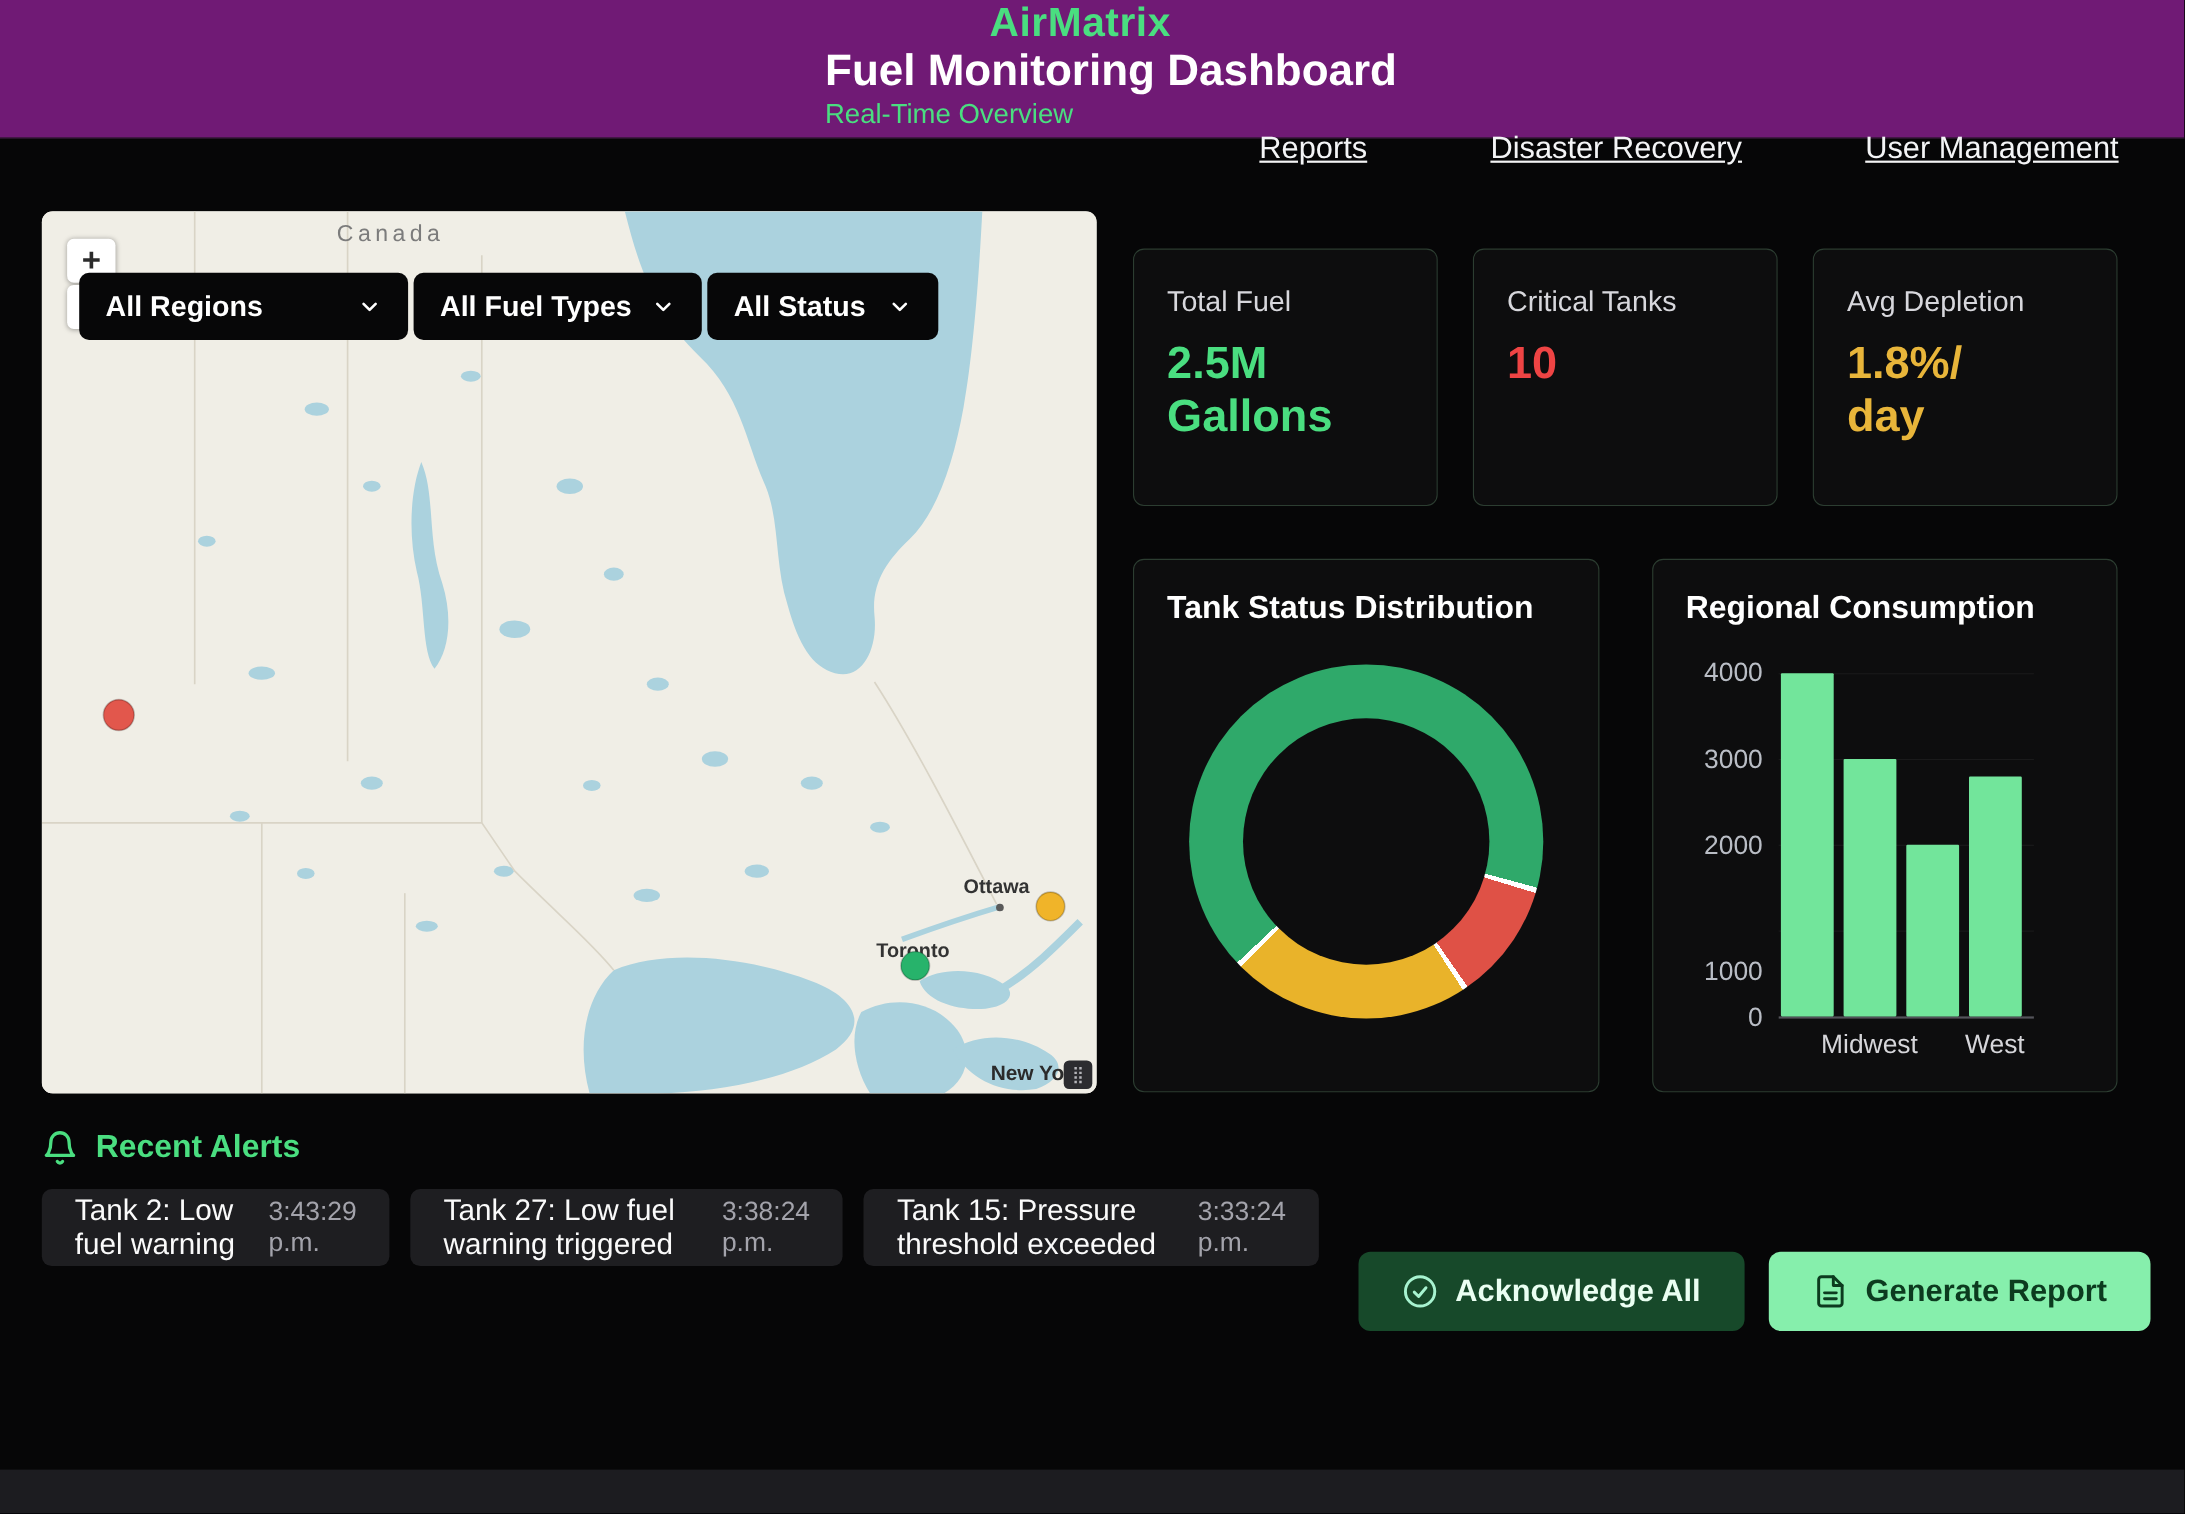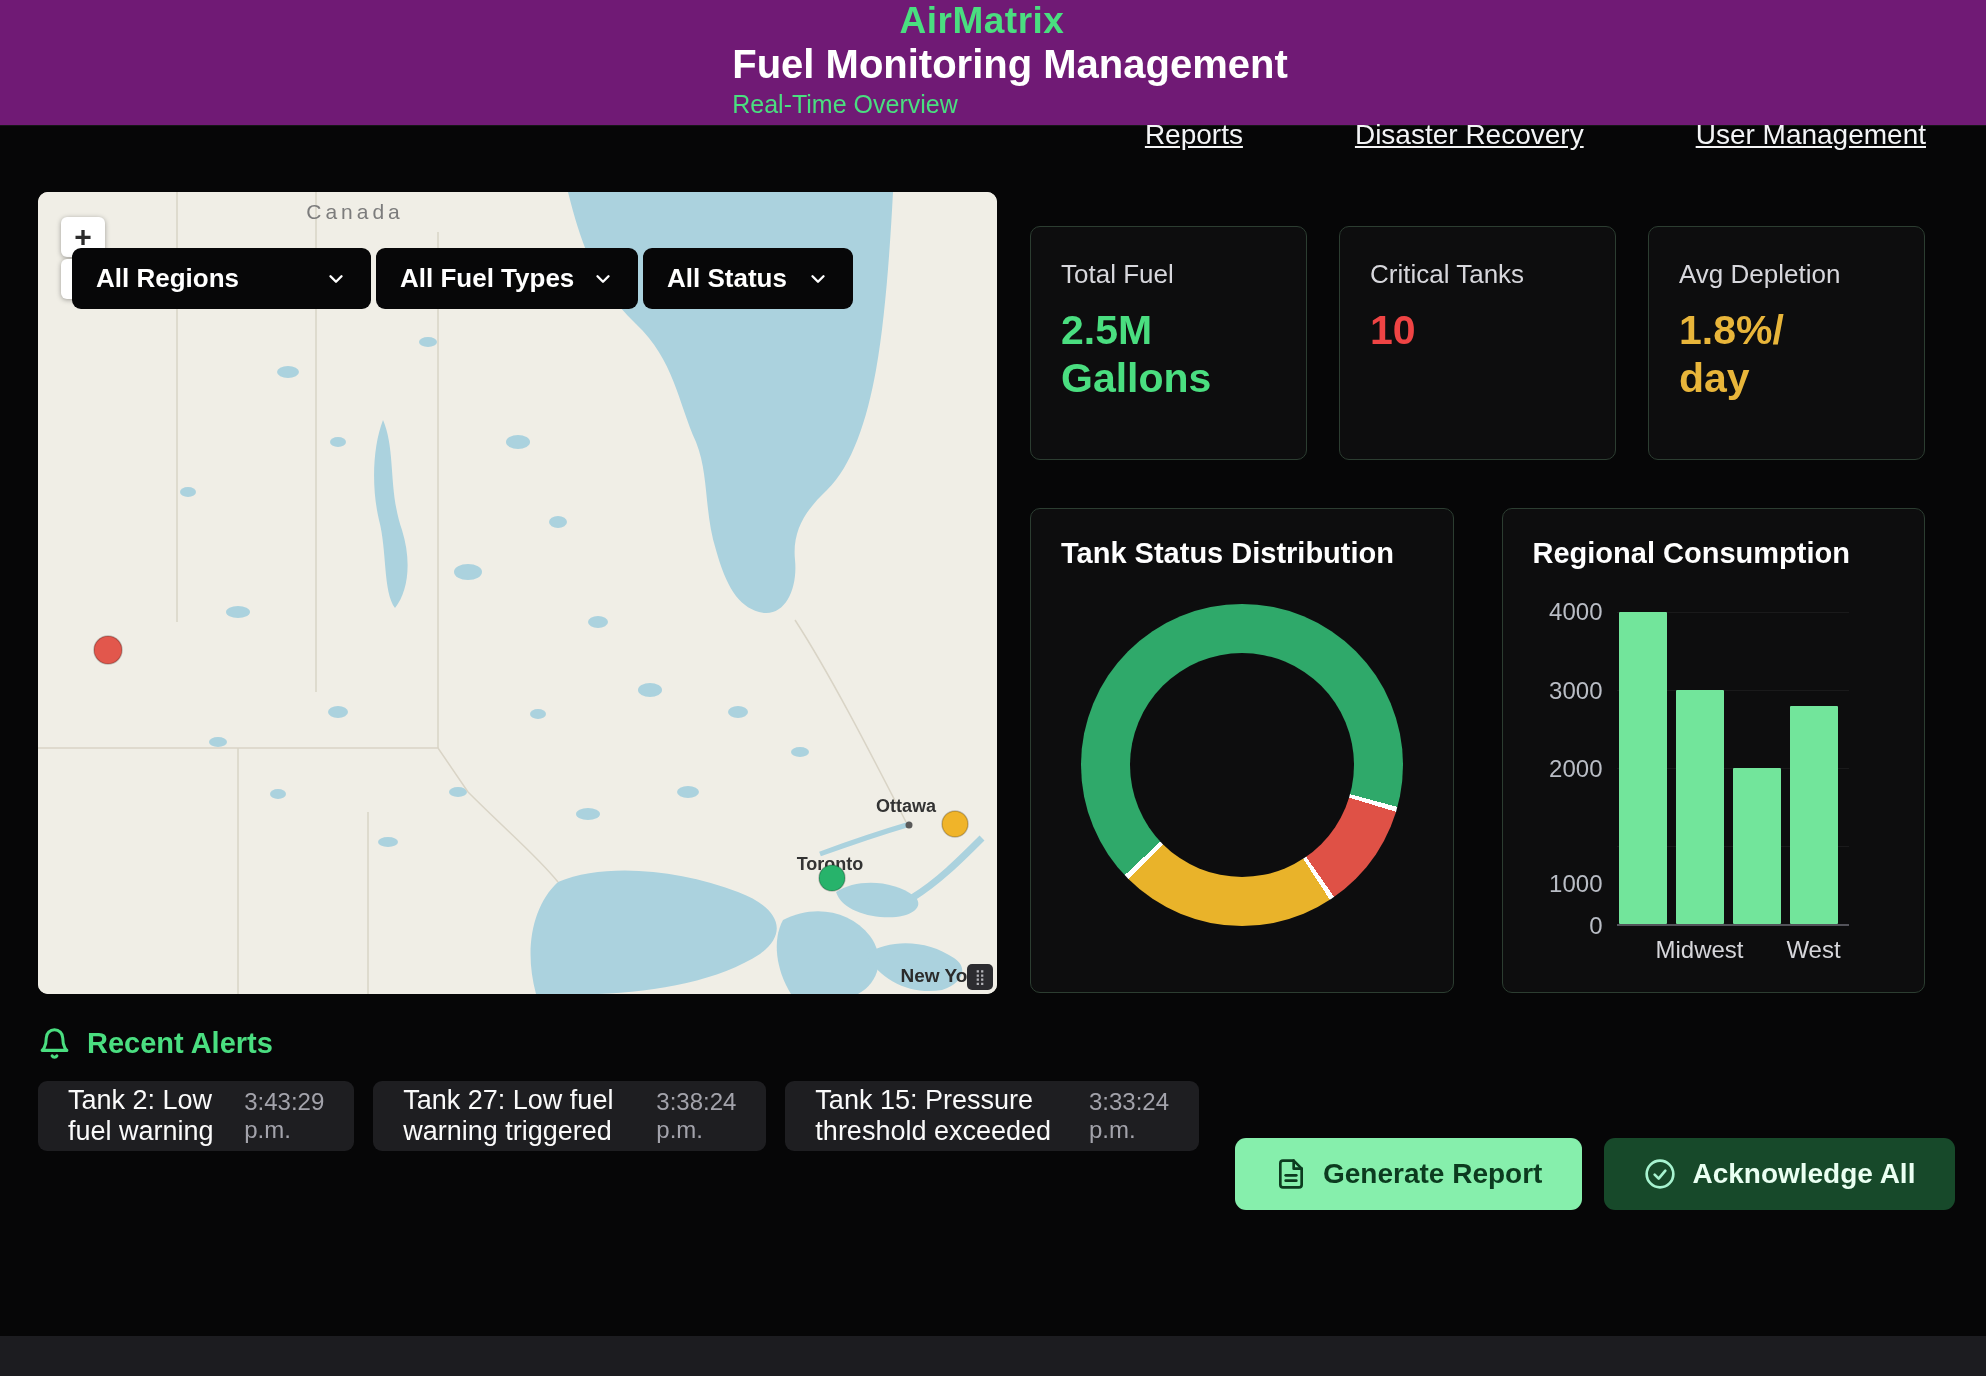--- a/index.html
+++ b/index.html
@@ -90,21 +90,21 @@
   .bottom-bar{position:absolute;left:0;bottom:0;width:100%;height:40px;background:#1c1c20;}
 </style>
 </head>
 <body>
 
 <div class="page">
 
   <div class="header">
     <div class="logo">AirMatrix</div>
     <div class="title-block">
-      <div class="page-title">Fuel Monitoring Management</div>
+      <div class="page-title">Fuel Monitoring Dashboard</div>
       <div class="page-subtitle">Real-Time Overview</div>
     </div>
     <div class="nav">
       <div class="nav-item">Reports</div>
       <div class="nav-item">Disaster Recovery</div>
       <div class="nav-item">User Management</div>
     </div>
   </div>
 
   <div class="main">
@@ -287,34 +287,34 @@
           <span class="alert-msg">Tank 27: Low fuel warning triggered</span>
           <span class="alert-time">3:38:24 p.m.</span>
         </div>
         <div class="alert-row">
           <span class="alert-msg">Tank 15: Pressure threshold exceeded</span>
           <span class="alert-time">3:33:24 p.m.</span>
         </div>
       </div>
 
       <div class="actions">
+        <button class="btn btn-ack">
+          <svg class="btn-icon" viewBox="0 0 24 24" fill="none" stroke="#a7f3d0" stroke-width="2" stroke-linecap="round" stroke-linejoin="round">
+            <circle cx="12" cy="12" r="10"></circle>
+            <polyline points="8 12.5 11 15.5 16 9.5"></polyline>
+          </svg>
+          <span>Acknowledge All</span>
+        </button>
         <button class="btn btn-report">
           <svg class="btn-icon" viewBox="0 0 24 24" fill="none" stroke="#0c3b1f" stroke-width="2" stroke-linecap="round" stroke-linejoin="round">
             <path d="M14 2H6a2 2 0 0 0-2 2v16a2 2 0 0 0 2 2h12a2 2 0 0 0 2-2V8z"></path>
             <polyline points="14 2 14 8 20 8"></polyline>
             <line x1="16" y1="13" x2="8" y2="13"></line>
             <line x1="16" y1="17" x2="8" y2="17"></line>
           </svg>
           <span>Generate Report</span>
         </button>
-        <button class="btn btn-ack">
-          <svg class="btn-icon" viewBox="0 0 24 24" fill="none" stroke="#a7f3d0" stroke-width="2" stroke-linecap="round" stroke-linejoin="round">
-            <circle cx="12" cy="12" r="10"></circle>
-            <polyline points="8 12.5 11 15.5 16 9.5"></polyline>
-          </svg>
-          <span>Acknowledge All</span>
-        </button>
       </div>
     </div>
   </div>
 
   <div class="bottom-bar"></div>
 </div>
 
 </body></html>

